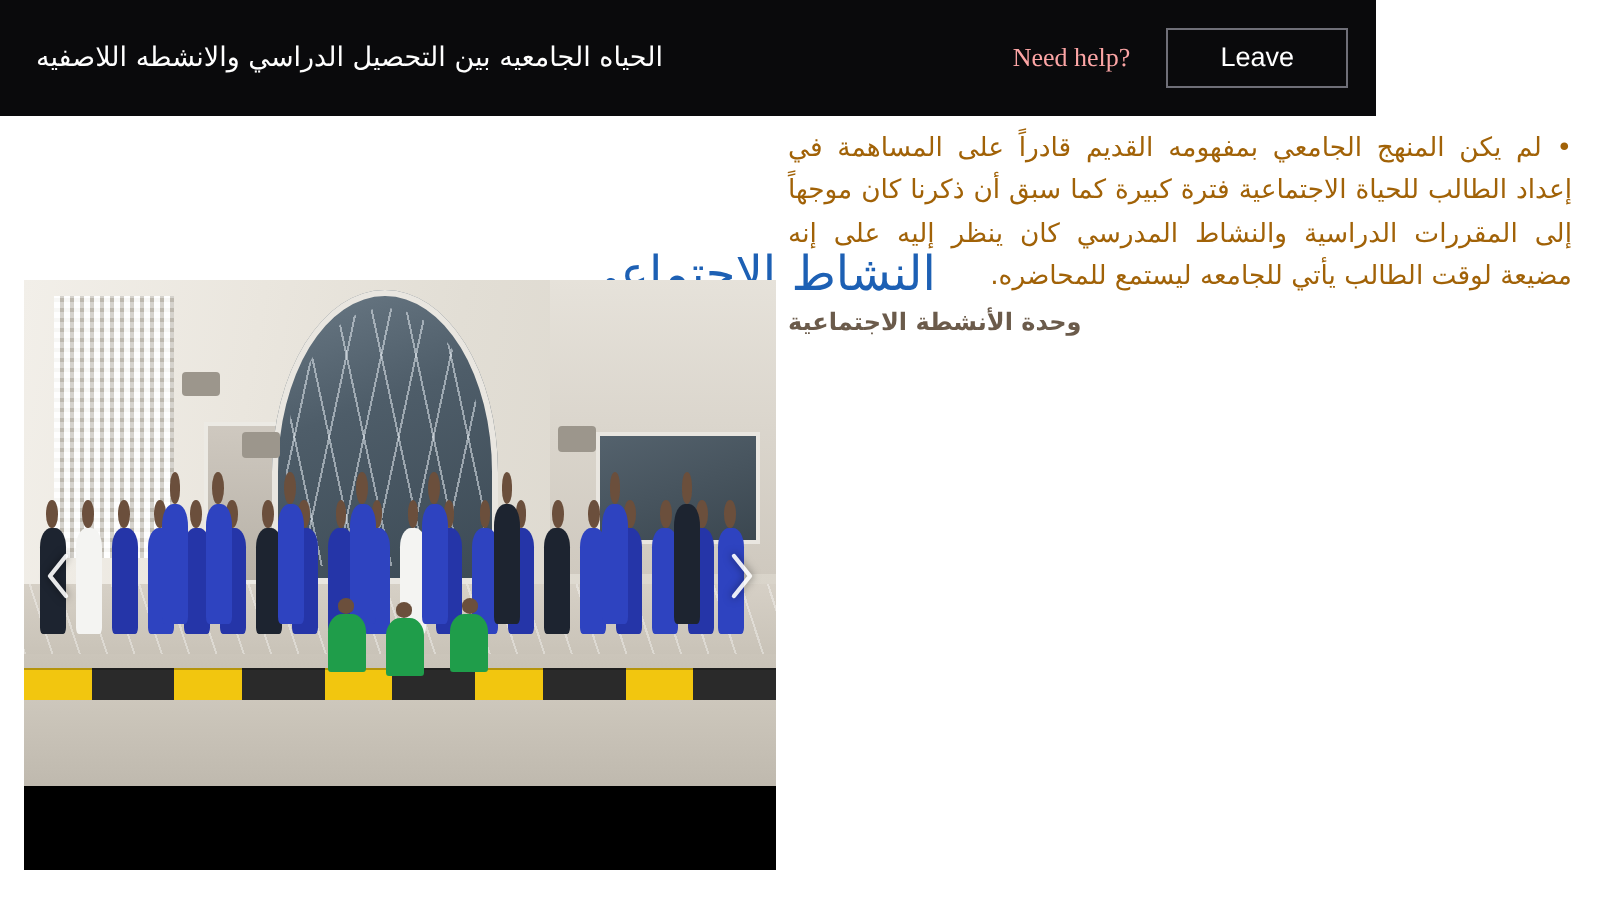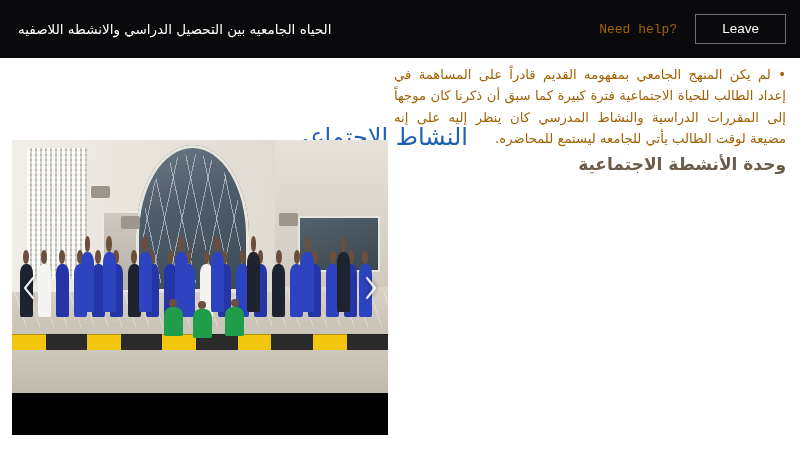--- a/index.html
+++ b/index.html
@@ -17,21 +17,21 @@
     position: relative;
     width: 800px;
     height: 453px;
     background: #ffffff;
   }
 
   
   .topbar {
     position: absolute;
     left: 0; top: 0;
-    width: 800px;
+    width: 688px;
     height: 58px;
     background: #0a0a0c;
     display: flex;
     align-items: center;
     justify-content: space-between;
     padding: 0 14px 0 18px;
   }
 
   .topbar-title {
     color: #ffffff;
@@ -44,23 +44,23 @@
     font-weight: 400;
   }
 
   .topbar-right {
     display: flex;
     align-items: center;
     gap: 18px;
   }
 
   .need-help {
-    color: #a16207;
+    color: #fca5a5;
     font-size: 13px;
-    font-family: Liberation Mono, monospace;
+    font-family: Liberation Serif, serif;
     cursor: pointer;
     white-space: nowrap;
   }
 
   .leave-btn {
     background: transparent;
     border: 1px solid #6f6f78;
     color: #ffffff;
     font-size: 13.5px;
     font-family: "Liberation Sans", sans-serif;
@@ -253,24 +253,24 @@
     font-size: 13.2px;
     line-height: 1.62;
     margin-bottom: 2px;
     text-align: justify;
     text-align-last: center;
   }
   .body-p.first { text-align: justify; text-align-last: right; }
 
   .sub-head {
     color: #6b5b4b;
-    font-size: 17px;
+    font-size: 12px;
     font-weight: bold;
     line-height: 1.5;
-    text-align: right;
+    text-align: left;
     margin-top: 2px;
   }
 
   .body-p.tan {
     color: #7a6a58;
     text-align: justify;
     text-align-last: center;
   }
 </style>
 </head>

